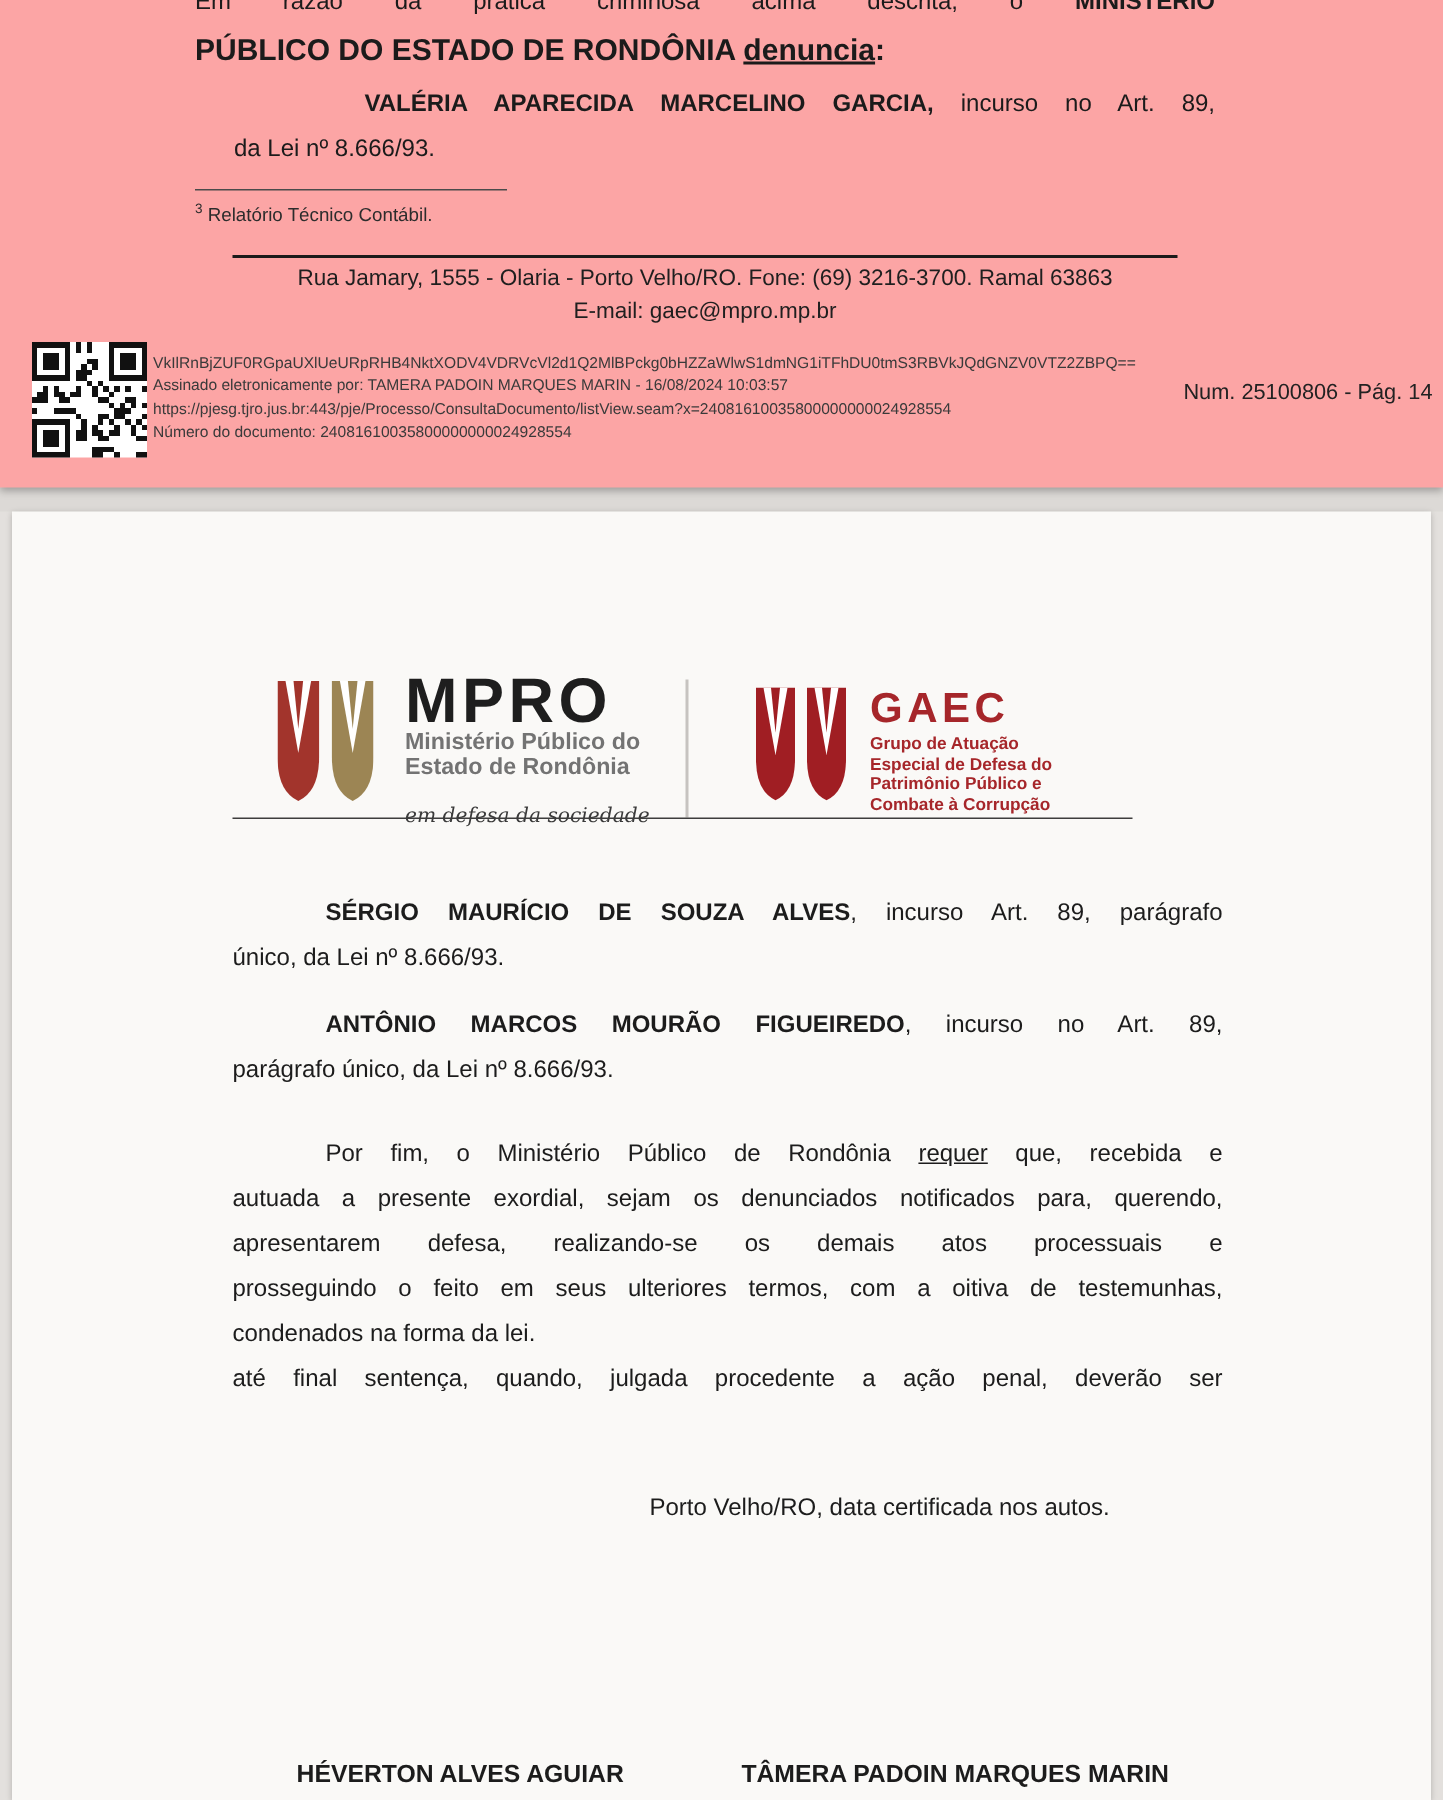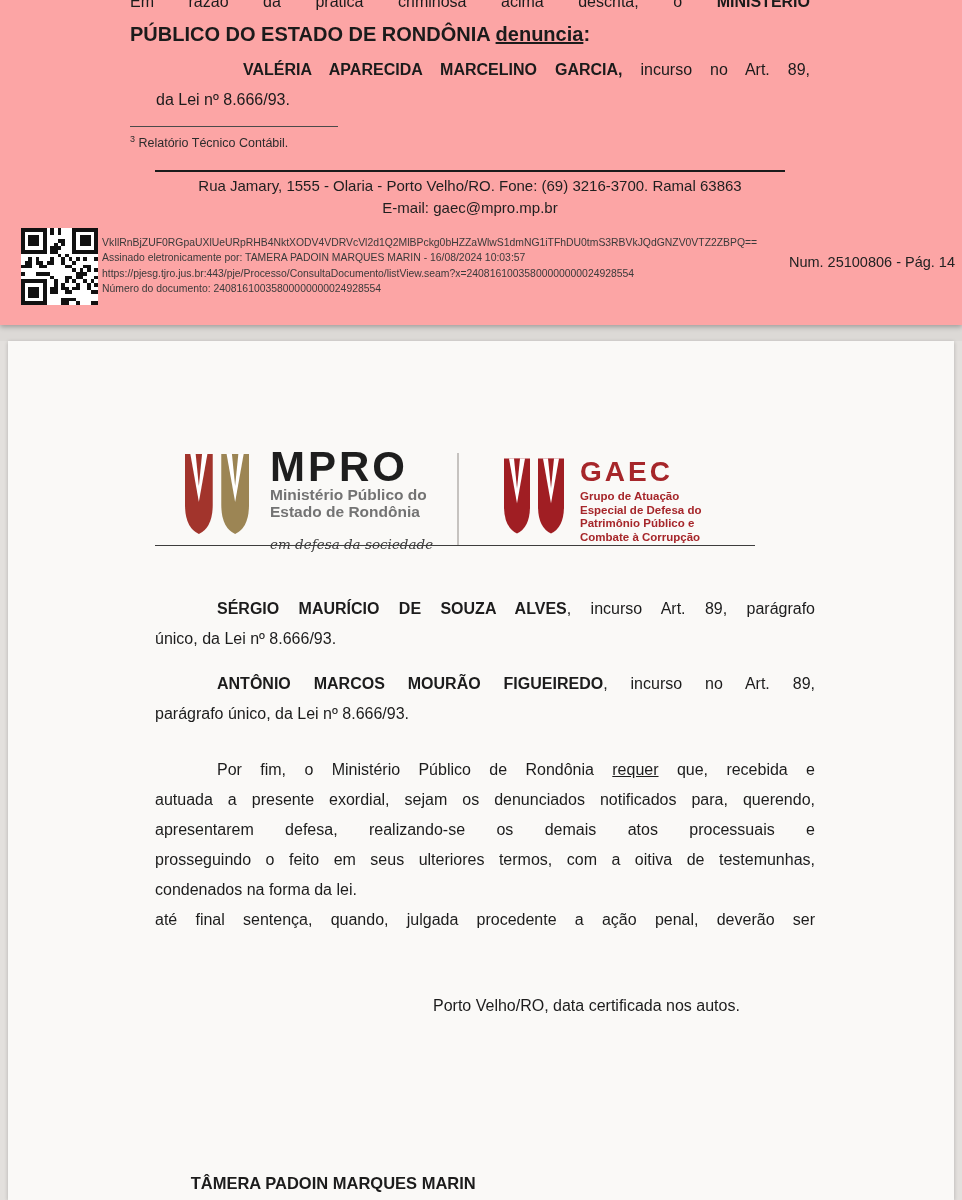--- a/index.html
+++ b/index.html
@@ -179,16 +179,17 @@
       <div class="pl jfull">autuada a presente exordial, sejam os denunciados notificados para, querendo,</div>
       <div class="pl jfull">apresentarem defesa, realizando-se os demais atos processuais e</div>
       <div class="pl jfull">prosseguindo o feito em seus ulteriores termos, com a oitiva de testemunhas,</div>
       <div class="pl">condenados na forma da lei.</div>
       <div class="pl jfull">até final sentença, quando, julgada procedente a ação penal, deverão ser</div>
     </div>
 
     <div class="abs place-line">Porto Velho/RO, data certificada nos autos.</div>
 
     <div class="abs names-row">
+      <div class="name-col c1">HÉVERTON ALVES AGUIAR</div>
       <div class="name-col c2">TÂMERA PADOIN MARQUES MARIN</div>
     </div>
   </section>
 </div>
 
 </body></html>

